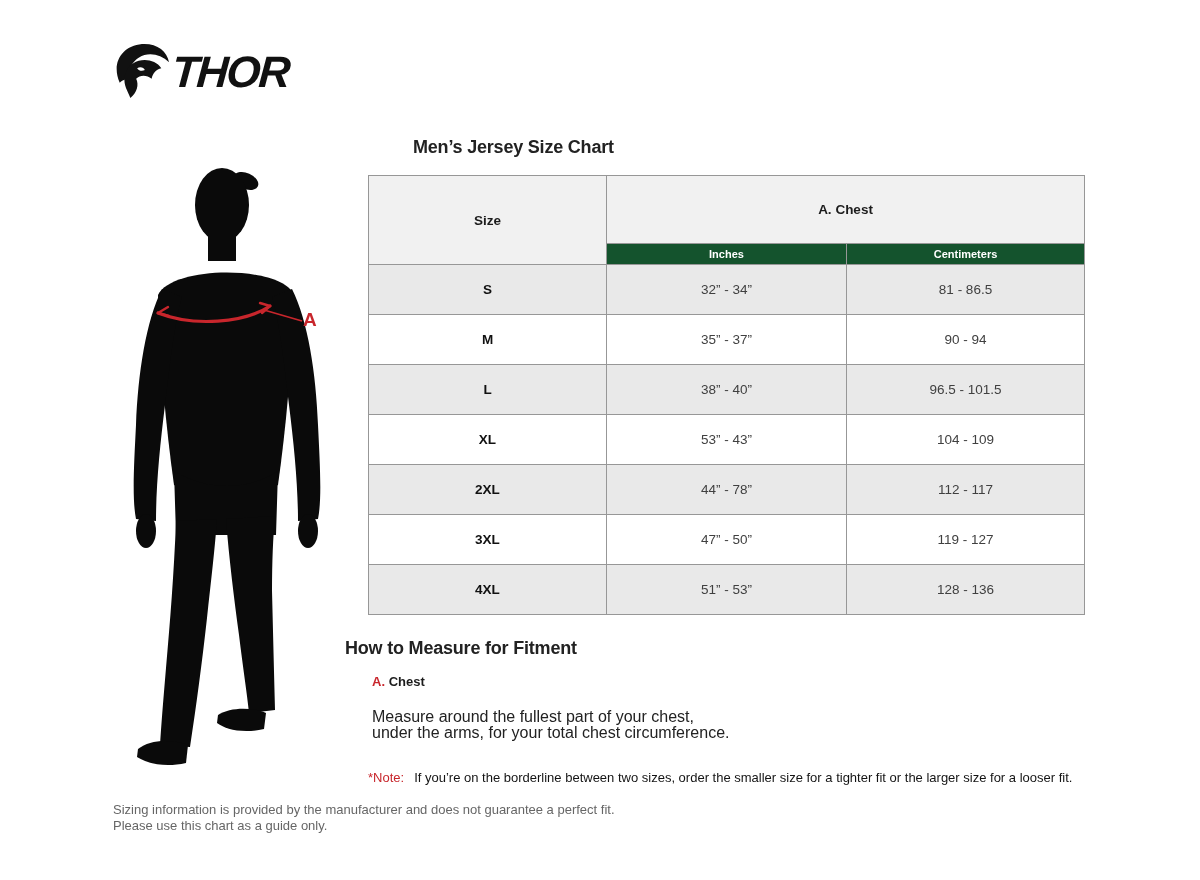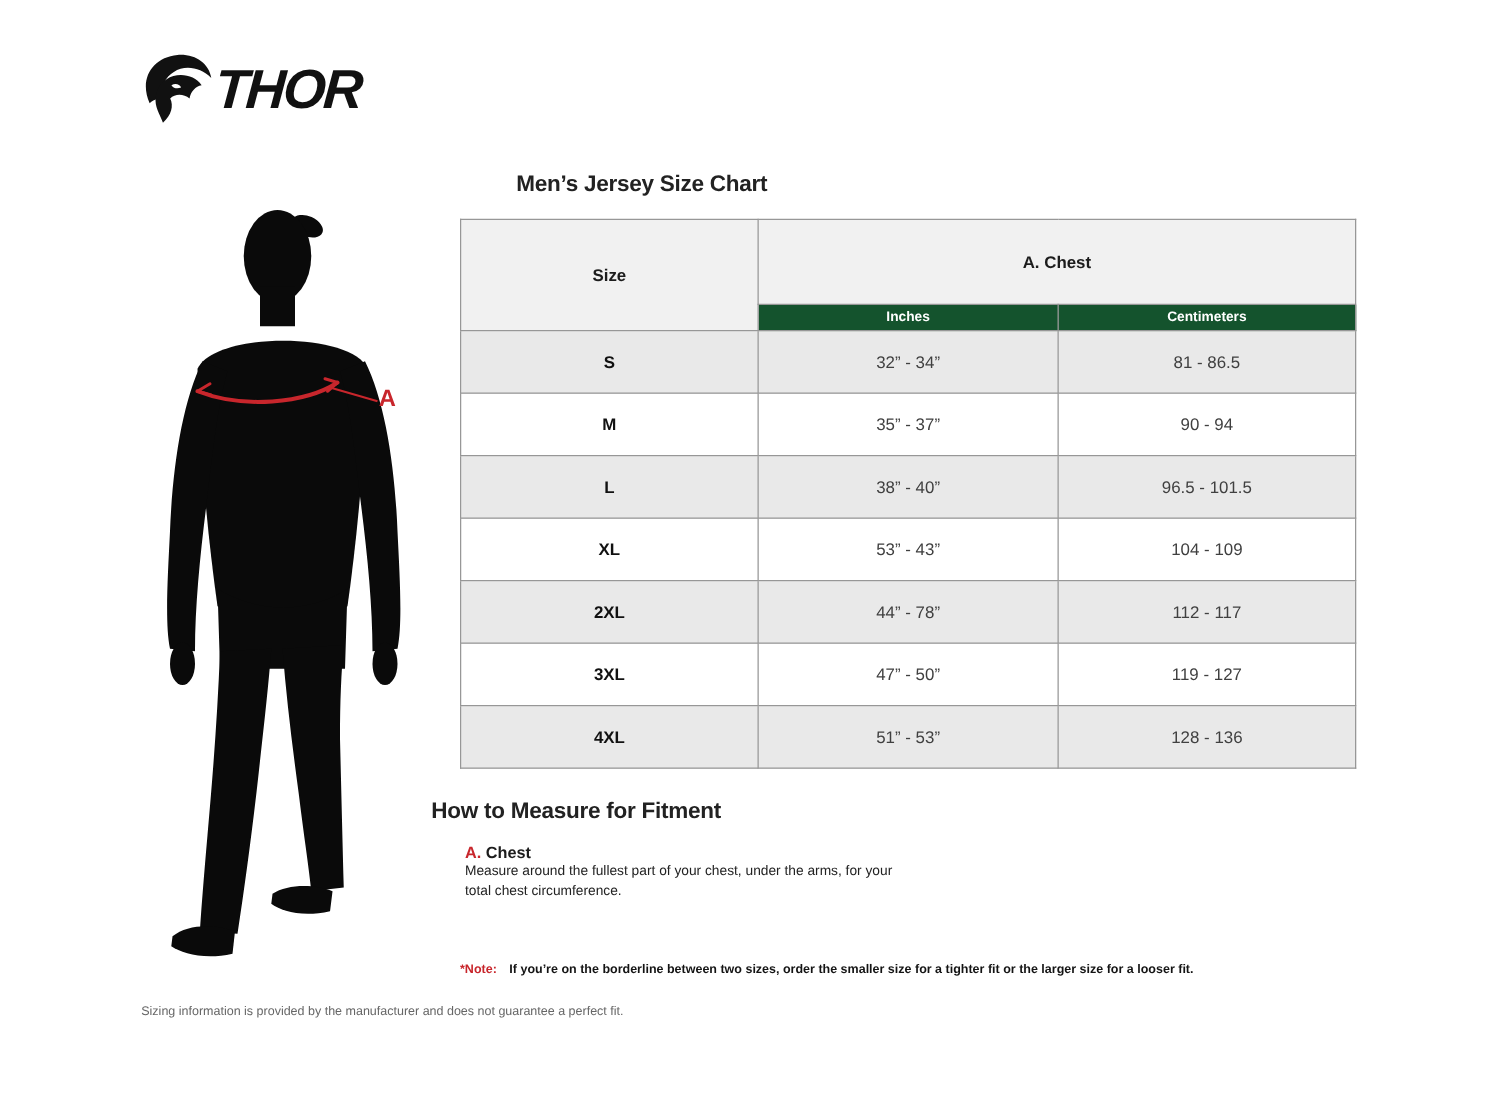--- a/index.html
+++ b/index.html
@@ -35,28 +35,28 @@
   tr.drow { height: 50px; }
   tr.drow.alt td { background: #e9e9e9; }
   td.size-cell { font-weight: 700; font-size: 13.5px; color: #111; }
   td.val-cell { font-size: 13.5px; font-weight: 400; color: #404040; }
 
   
   .measure-heading { position: absolute; left: 345px; top: 638px; font-size: 18px; font-weight: 700; color: #222; letter-spacing: -0.2px; }
   .measure-item { position: absolute; left: 372px; top: 674px; width: 370px; }
   .measure-item .item-title { font-size: 13px; font-weight: 700; color: #1c1c1c; }
   .measure-item .item-title .letter { color: #c8262c; }
-  .measure-item .item-desc { margin-top: 1px; font-size: 11px; line-height: 15.5px; color: #222; max-width: 358px; }
+  .measure-item .item-desc { margin-top: 20px; font-size: 16px; line-height: 15.5px; color: #222; max-width: 358px; }
 
   
-  .note-line { position: absolute; left: 368px; top: 770px; font-size: 10px; font-weight: 700; color: #141414; }
+  .note-line { position: absolute; left: 368px; top: 770px; font-size: 13px; font-weight: 400; color: #141414; }
   .note-line .note-label { color: #c8262c; margin-right: 10px; }
 
   
-  .footer-text { position: absolute; left: 113px; top: 802px; font-size: 10px; line-height: 15.5px; color: #666; }
+  .footer-text { position: absolute; left: 113px; top: 802px; font-size: 13px; line-height: 15.5px; color: #666; }
 </style>
 </head>
 <body>
 
 <div class="logo">
   <span>
     <svg width="58" height="60" viewBox="0 0 60 62">
       <path fill="#111" d="M8 42 C -1 22, 10 4, 31 2 C 46 1, 57 9, 59 21 C 50 12, 37 10, 28 16 C 20 21, 16 30, 18 39 C 13 38, 10 40, 8 42 Z"></path>
       <path fill="#111" d="M22 22 C 31 16, 45 18, 51 27 C 46 28, 42 32, 41 38 C 36 34, 29 34, 25 38 C 28 44, 26 52, 19 58 C 16 50, 12 45, 13 37 C 14 30, 17 25, 22 22 Z"></path>
       <path fill="#fff" d="M26 27 C 29 25, 33 26, 34 29 C 31 30, 28 30, 26 27 Z"></path>
@@ -165,13 +165,14 @@
   </div>
   <div class="item-desc">Measure around the fullest part of your chest, under the arms, for your total chest circumference.</div>
 </div>
 
 <div class="note-line">
   <span class="note-label">*Note:</span><span>If you’re on the borderline between two sizes, order the smaller size for a tighter fit or the larger size for a looser fit.</span>
 </div>
 
 <div class="footer-text">
   <div>Sizing information is provided by the manufacturer and does not guarantee a perfect fit.</div>
+  <div>Please use this chart as a guide only.</div>
 </div>
 
 </body></html>

